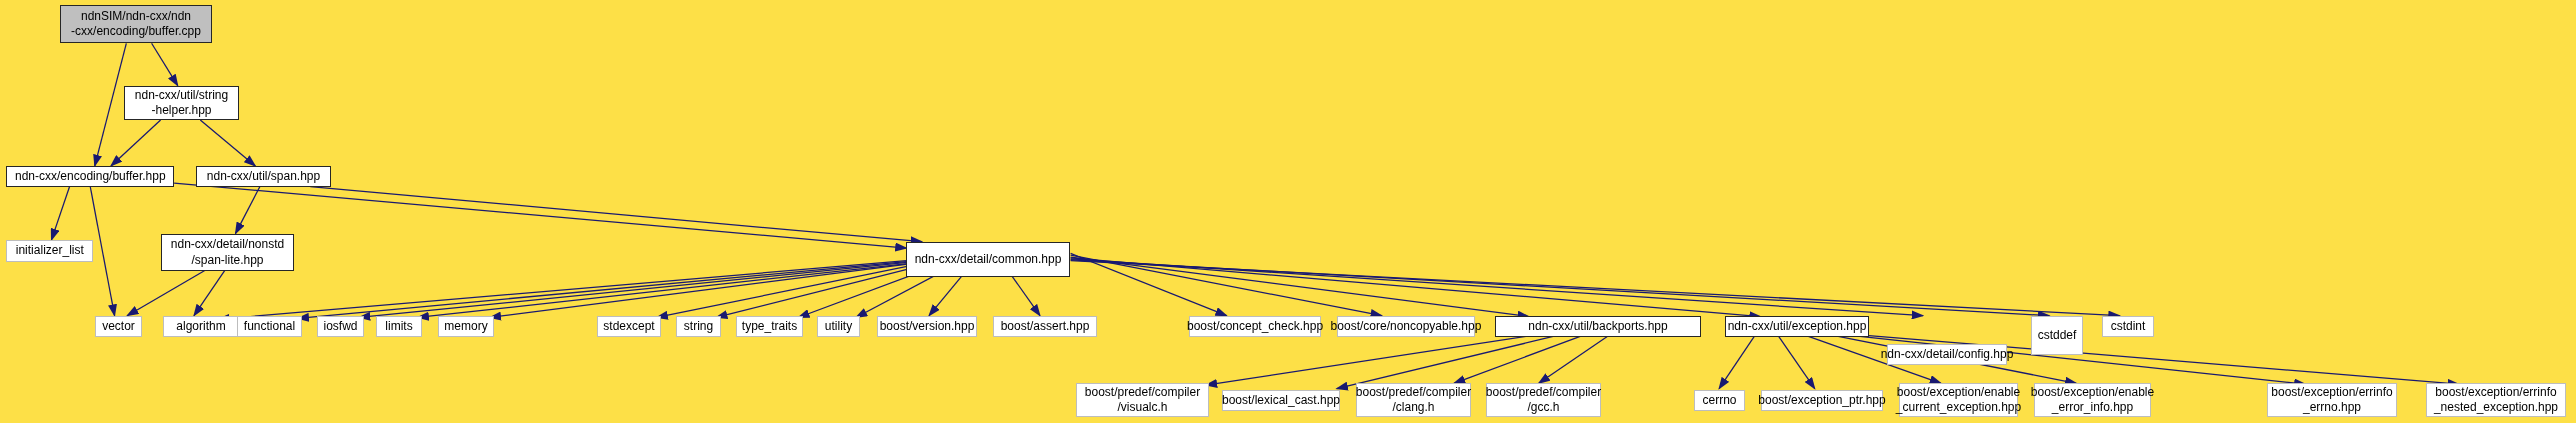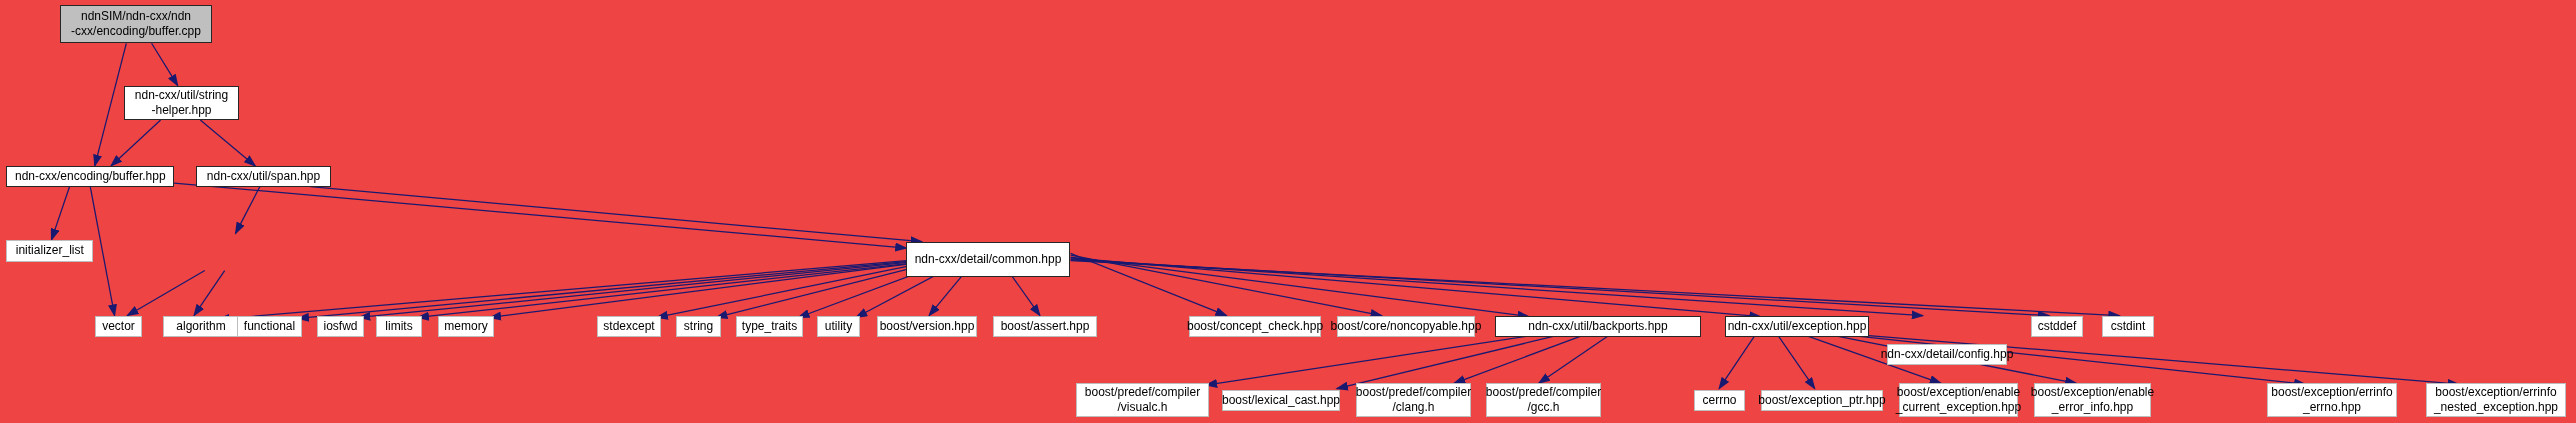--- a/index.html
+++ b/index.html
@@ -1,19 +1,19 @@
 <!DOCTYPE html>
 <html style="font-size:14.4px"><head>
 <meta charset="utf-8">
 <style>
   html,body{margin:0;padding:0;background:#ffffff;}
   #graph{
     position:relative;
     width:2576px;height:423px;
-    background:#ef4444;
+    background:#fde047;
     font-family:"Liberation Sans","DejaVu Sans",sans-serif;
     overflow:hidden;
   }
   #edges{position:absolute;left:0;top:0;width:2576px;height:423px;}
   .node{
     position:absolute;
     box-sizing:border-box;
     background:#ffffff;
     display:flex;flex-direction:column;
     align-items:center;justify-content:center;
@@ -88,20 +88,24 @@
     </div>
     <div class="node link" style="left: 6.3px; top: 166px; width: 168px; height: 21px;">
       <div class="ln">ndn-cxx/encoding/buffer.hpp</div>
     </div>
     <div class="node link" style="left: 196px; top: 166px; width: 135px; height: 21px;">
       <div class="ln">ndn-cxx/util/span.hpp</div>
     </div>
     <div class="node plain" style="left: 6.3px; top: 240px; width: 87px; height: 21.6px;">
       <div class="ln">initializer_list</div>
     </div>
+    <div class="node link" style="left: 161px; top: 234px; width: 133px; height: 37px;">
+      <div class="ln">ndn-cxx/detail/nonstd</div>
+      <div class="ln">/span-lite.hpp</div>
+    </div>
     <div class="node link" style="left: 906px; top: 242px; width: 164px; height: 35px;">
       <div class="ln">ndn-cxx/detail/common.hpp</div>
     </div>
     <div class="node plain" style="left: 95px; top: 316px; width: 47px; height: 21px;">
       <div class="ln">vector</div>
     </div>
     <div class="node plain" style="left: 163px; top: 316px; width: 76px; height: 21px;">
       <div class="ln">algorithm</div>
     </div>
     <div class="node plain" style="left: 237px; top: 316px; width: 65px; height: 21px;">
@@ -142,21 +146,21 @@
     </div>
     <div class="node link" style="left: 1495px; top: 316px; width: 206px; height: 21px;">
       <div class="ln">ndn-cxx/util/backports.hpp</div>
     </div>
     <div class="node link" style="left: 1725px; top: 316px; width: 144px; height: 21px;">
       <div class="ln">ndn-cxx/util/exception.hpp</div>
     </div>
     <div class="node plain" style="left: 1887px; top: 316px; width: 120px; height: 21px; margin-top: 28px;">
       <div class="ln">ndn-cxx/detail/config.hpp</div>
     </div>
-    <div class="node plain" style="left: 2031px; top: 316px; width: 52px; height: 21px;">
+    <div class="node plain" style="left: 2031px; top: 316px; width: 52px; height: 39px;">
       <div class="ln">cstddef</div>
     </div>
     <div class="node plain" style="left: 2102px; top: 316px; width: 52px; height: 21px;">
       <div class="ln">cstdint</div>
     </div>
     <div class="node plain" style="left: 1076px; top: 383px; width: 133px; height: 34px;">
       <div class="ln">boost/predef/compiler</div>
       <div class="ln">/visualc.h</div>
     </div>
     <div class="node plain" style="left: 1222px; top: 390px; width: 118px; height: 21px;">

